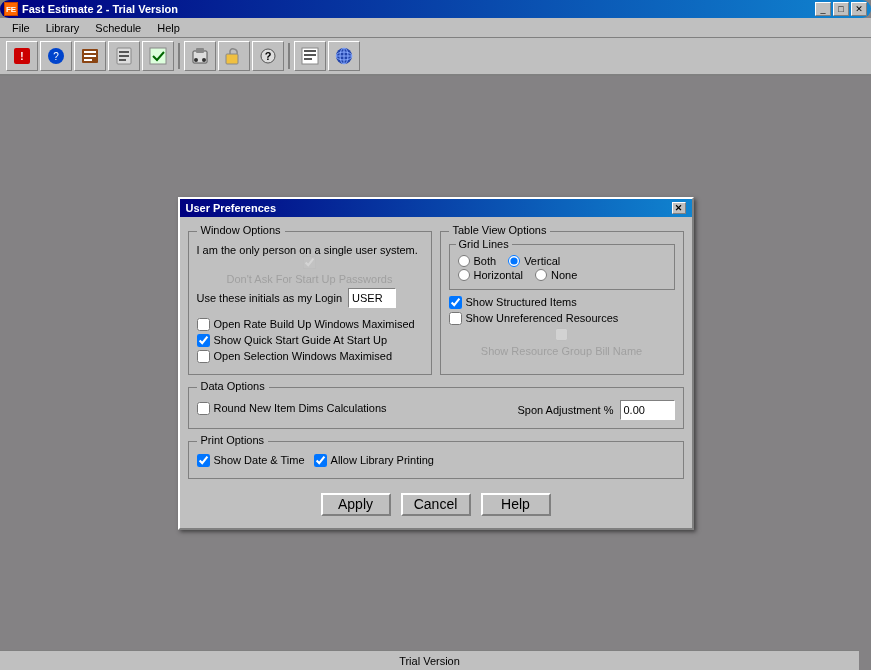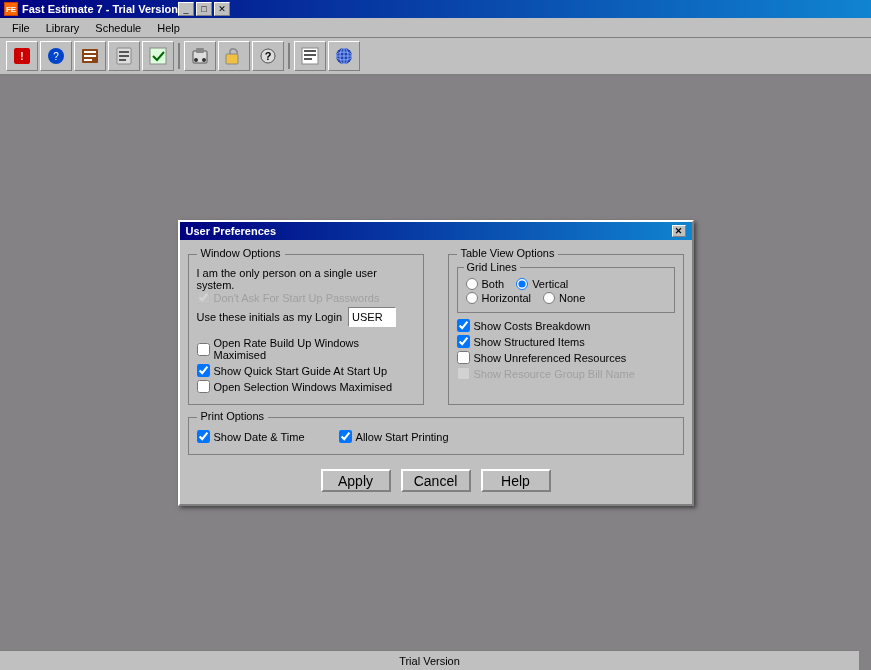--- a/index.html
+++ b/index.html
@@ -12,24 +12,25 @@
       overflow: hidden;
       position: relative;
     }
 
     
     .title-bar {
       background: linear-gradient(to right, #000080, #1084d0);
       color: white;
       display: flex;
       align-items: center;
-      justify-content: flex-start;
+      justify-content: space-between;
       height: 18px;
       padding: 0 4px;
       user-select: none;
+      border-radius: 9px;
     }
     .title-bar-left {
       display: flex;
       align-items: center;
       gap: 4px;
       font-size: 11px;
       font-weight: bold;
     }
     .title-bar-icon {
       width: 14px;
@@ -183,21 +184,21 @@
       position: absolute;
       top: -8px;
       left: 8px;
       background: #c0c0c0;
       padding: 0 4px;
       font-size: 11px;
     }
 
     .top-groups {
       display: flex;
-      gap: 24px;
+      gap: 8px;
     }
 
     .window-options {
       flex: 1;
     }
     .table-options {
       flex: 1;
     }
 
     
@@ -269,20 +270,21 @@
       gap: 12px;
     }
 
     
     .disabled-text {
       color: #808080;
       font-size: 11px;
     }
     .disabled-cb {
       opacity: 0.5;
+      flex-direction: column;
     }
 
     
     .dialog-buttons {
       display: flex;
       justify-content: center;
       gap: 10px;
       padding: 8px 0 4px 0;
     }
     .dialog-btn {
@@ -303,32 +305,32 @@
     .data-options-inner {
       display: flex;
       align-items: center;
       gap: 16px;
     }
 
     
     .print-inner {
       display: flex;
       align-items: center;
-      gap: 34px;
+      gap: 9px;
     }
   </style>
 </head>
 <body>
 
 <div class="title-bar">
   <div class="title-bar-left">
     <div class="title-bar-icon">
       <span style="font-size:8px;font-weight:bold;">FE</span>
     </div>
-    <span>Fast Estimate 7 - Trial Version</span>
+    <span>Fast Estimate 2 - Trial Version</span>
   </div>
   <div class="title-bar-buttons">
     <div class="title-btn">_</div>
     <div class="title-btn">□</div>
     <div class="title-btn">✕</div>
   </div>
 </div>
 
 <div class="menu-bar">
   <span class="menu-item">File</span>
@@ -477,49 +479,58 @@
                 <label for="gl-horizontal">Horizontal</label>
               </div>
               <div class="radio-row">
                 <input type="radio" name="gridlines" id="gl-none" style="">
                 <label for="gl-none">None</label>
               </div>
             </div>
           </div>
 
           <div class="checkbox-row">
-            <input type="checkbox" checked="" id="tcb1" style="">
-            <label for="tcb1">Show Costs Breakdown</label>
-          </div>
-          <div class="checkbox-row">
             <input type="checkbox" checked="" id="tcb2" style="">
             <label for="tcb2">Show Structured Items</label>
           </div>
           <div class="checkbox-row">
             <input type="checkbox" id="tcb4" style="">
             <label for="tcb4">Show Unreferenced Resources</label>
           </div>
           <div class="checkbox-row disabled-cb">
             <input type="checkbox" disabled="" id="tcb5" style="">
             <label for="tcb5" class="disabled-text">Show Resource Group Bill Name</label>
           </div>
         </div>
       </div>
 
+      <div class="group-box">
+        <span class="group-box-legend">Data Options</span>
+        <div class="data-options-inner">
+          <div class="checkbox-row">
+            <input type="checkbox" id="dcb1" style="">
+            <label for="dcb1">Round New Item Dims Calculations</label>
+          </div>
+          <div style="display:flex;align-items:center;gap:6px;margin-left:auto;">
+            <label>Spon Adjustment %</label>
+            <input type="text" class="text-input" style="width: 55px;" value="0.00">
+          </div>
+        </div>
+      </div>
 
       <div class="group-box">
         <span class="group-box-legend">Print Options</span>
         <div class="print-inner">
           <div class="checkbox-row">
             <input type="checkbox" checked="" id="pcb1" style="">
             <label for="pcb1">Show Date &amp; Time</label>
           </div>
           <div class="checkbox-row">
             <input type="checkbox" checked="" id="pcb2" style="">
-            <label for="pcb2">Allow Start Printing</label>
+            <label for="pcb2">Allow Library Printing</label>
           </div>
         </div>
       </div>
 
       <div class="dialog-buttons">
         <button class="dialog-btn">Apply</button>
         <button class="dialog-btn">Cancel</button>
         <button class="dialog-btn">Help</button>
       </div>
 

